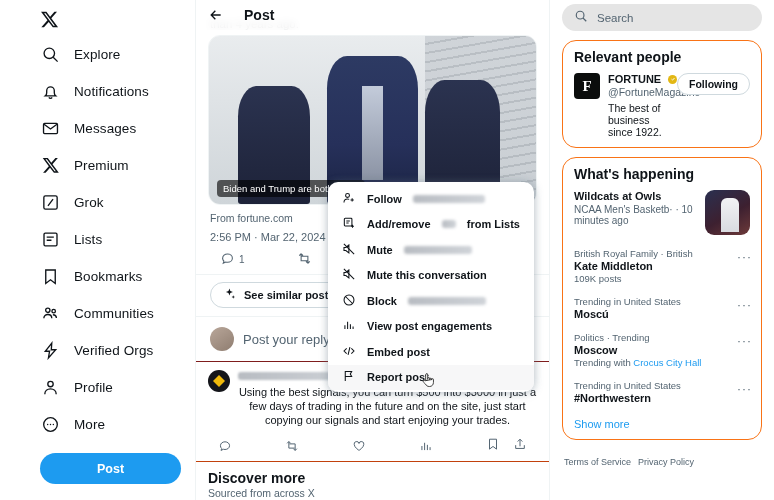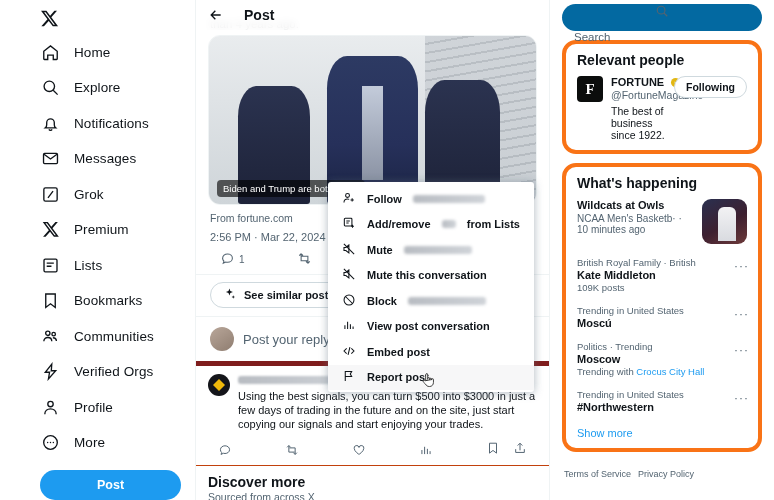--- a/index.html
+++ b/index.html
@@ -103,22 +103,22 @@
   }
   .reply-row {
     display: flex; align-items: center; gap: 9px;
     padding: 10px 14px 10px 14px; border-top: 1px solid #eff3f4; margin-top: 8px;
   }
   .avatar { width: 24px; height: 24px; border-radius: 50%; flex: 0 0 24px;
     background: linear-gradient(145deg,#b9a79a,#8f7d70); }
   .reply-placeholder { color: #536471; font-size: 13px; }
 
   .promo {
-    border-top: 5px solid #7f1d1d;
-    padding: 8px 12px 4px 12px; display: flex; gap: 8px;
+    border-top: 1px solid #7f1d1d;
+    padding: 8px 12px 4px 12px; display: flex; gap: 8px; text-align: center;
   }
   .promo-av {
     width: 22px; height: 22px; border-radius: 50%; flex: 0 0 22px;
     background: #14151a;
     display: flex; align-items: center; justify-content: center;
   }
   .promo-av .di { width: 12px; height: 12px; background: #f0b90b;
     clip-path: polygon(50% 0,100% 50%,50% 100%,0 50%); }
   .promo-body { flex: 1; min-width: 0; }
   .promo-names { display: flex; align-items: center; gap: 5px; height: 12px; }
@@ -131,21 +131,21 @@
   .pa-end { display: flex; gap: 13px; }
 
   .discover { border-top: 1px solid #c2410c; padding: 8px 12px 0 12px; }
   .discover h3 { font-size: 14px; font-weight: bold; }
   .discover p { font-size: 10.5px; color: #536471; margin-top: 1px; }
 
   
   .ctx-menu {
     position: absolute; left: 328px; top: 182px;
     width: 206px;
-    background: #fff; border-radius: 3px;
+    background: #fff; border-radius: 10px;
     box-shadow: 0 0 8px rgba(101,119,134,0.2), 0 1px 10px rgba(101,119,134,0.35);
     z-index: 40; padding: 4px 0 2px 0; overflow: hidden;
   }
   .ctx-item {
     display: flex; align-items: center; gap: 11px;
     height: 25.5px; padding: 0 14px; cursor: pointer;
     font-size: 11px; font-weight: bold; color: #0f1419;
     white-space: nowrap;
   }
   .ctx-item.active { background: #f7f7f8; }
@@ -153,30 +153,30 @@
   .ctx-item .redact { height: 8px; filter: blur(1.4px); }
   .cursor-hand { position: absolute; left: 420px; top: 372px; z-index: 50; width: 15px; height: 17px; }
 
   
   .right {
     width: 222px; flex: 0 0 222px; height: 500px;
     padding: 4px 10px 0 12px; background: #fff; overflow: hidden;
   }
   .search-box {
     display: flex; align-items: center; gap: 9px;
-    height: 27px; background: #0369a1; border-radius: 999px;
-    padding: 0 12px; margin-bottom: 9px; flex-direction: column;
+    height: 27px; background: #e5e5e5; border-radius: 999px;
+    padding: 0 12px; margin-bottom: 9px;
   }
   .search-box svg { width: 14px; height: 14px; }
   .search-box input {
     border: none; background: transparent; outline: none;
     font-size: 11.5px; color: #0f1419; width: 100%; font-family: inherit;
   }
   .search-box input::placeholder { color: #536471; }
-  .card { background: #fff; border: 4px solid #f97316; border-radius: 14px; margin-bottom: 9px; overflow: hidden; }
+  .card { background: #fff; border: 1px solid #f97316; border-radius: 14px; margin-bottom: 9px; overflow: hidden; }
   .card h2 { font-size: 14px; font-weight: bold; padding: 8px 11px 6px 11px; }
   .person { display: flex; align-items: flex-start; gap: 8px; padding: 2px 11px 9px 11px; }
   .person-av {
     width: 26px; height: 26px; flex: 0 0 26px; border-radius: 4px;
     background: #0b0d0c; color: #fff; font-weight: bold; font-size: 15px;
     display: flex; align-items: center; justify-content: center;
     font-family: "Liberation Serif", serif;
   }
   .person-info { flex: 1; min-width: 0; }
   .person-name { font-size: 11px; font-weight: bold; display: flex; align-items: center; gap: 7px; }
@@ -235,28 +235,20 @@
   <nav class="leftnav">
     <div class="logo-row">
       <svg viewBox="0 0 24 24" fill="#0f1419">
           <path d="M18.2 2.2h3.3l-7.2 8.3 8.5 11.3h-6.6l-5.2-6.8-6 6.8H1.7l7.7-8.8L1.3 2.2h6.8l4.7 6.2 5.4-6.2zm-1.2 17.7h1.8L7.1 4H5.2l11.8 15.9z"></path>
         </svg>
     </div>
 
     <div class="nav-item">
       <span class="nic">
           <svg viewBox="0 0 24 24" fill="none" stroke="#0f1419" stroke-width="1.7">
-            <path d="M3.5 10.5 12 3.7l8.5 6.8V20a.8.8 0 0 1-.8.8h-4.2v-5.5H8.5v5.5H4.3a.8.8 0 0 1-.8-.8z"></path>
-          </svg>
-        </span>
-      <span class="nav-label">Home</span>
-    </div>
-    <div class="nav-item">
-      <span class="nic">
-          <svg viewBox="0 0 24 24" fill="none" stroke="#0f1419" stroke-width="1.7">
             <circle cx="10.5" cy="10.5" r="6.6"></circle>
             <path d="M15.4 15.4 21 21"></path>
           </svg>
         </span>
       <span class="nav-label">Explore</span>
     </div>
     <div class="nav-item">
       <span class="nic">
           <svg viewBox="0 0 24 24" fill="none" stroke="#0f1419" stroke-width="1.7">
             <path d="M5.5 17.5h13c-1.4-1.1-1.7-2.3-1.7-4v-2.6a4.8 4.8 0 0 0-9.6 0v2.6c0 1.7-.3 2.9-1.7 4z"></path>
@@ -269,34 +261,34 @@
       <span class="nic">
           <svg viewBox="0 0 24 24" fill="none" stroke="#0f1419" stroke-width="1.7">
             <rect x="3.2" y="5.5" width="17.6" height="13" rx="1.3"></rect>
             <path d="m3.8 6.6 8.2 6 8.2-6"></path>
           </svg>
         </span>
       <span class="nav-label">Messages</span>
     </div>
     <div class="nav-item">
       <span class="nic">
+          <svg viewBox="0 0 24 24" fill="#0f1419">
+            <path d="M18.2 2.6h3.1l-6.8 7.8 8 10.9h-6.2l-4.9-6.4-5.6 6.4H2.6l7.3-8.3L2.2 2.6h6.4l4.4 5.9 5.2-5.9zm-1.1 16.7h1.7L7.4 4.1H5.6l11.5 15.2z"></path>
+          </svg>
+        </span>
+      <span class="nav-label">Premium</span>
+    </div>
+    <div class="nav-item">
+      <span class="nic">
           <svg viewBox="0 0 24 24" fill="none" stroke="#0f1419" stroke-width="1.7">
             <rect x="3.6" y="3.6" width="16.8" height="16.8" rx="2"></rect>
             <path d="M15.2 7.8 8.8 16.2"></path>
           </svg>
         </span>
       <span class="nav-label">Grok</span>
-    </div>
-    <div class="nav-item">
-      <span class="nic">
-          <svg viewBox="0 0 24 24" fill="#0f1419">
-            <path d="M18.2 2.6h3.1l-6.8 7.8 8 10.9h-6.2l-4.9-6.4-5.6 6.4H2.6l7.3-8.3L2.2 2.6h6.4l4.4 5.9 5.2-5.9zm-1.1 16.7h1.7L7.4 4.1H5.6l11.5 15.2z"></path>
-          </svg>
-        </span>
-      <span class="nav-label">Premium</span>
     </div>
     <div class="nav-item">
       <span class="nic">
           <svg viewBox="0 0 24 24" fill="none" stroke="#0f1419" stroke-width="1.7">
             <rect x="3.8" y="4" width="16.4" height="16" rx="1.6"></rect>
             <path d="M7.2 9h9M7.2 13h6"></path>
           </svg>
         </span>
       <span class="nav-label">Lists</span>
     </div>
@@ -572,21 +564,21 @@
             <circle cx="12" cy="12" r="8.5"></circle>
             <path d="M6 6 18 18"></path>
           </svg></span>
       <span>Block</span>
       <span class="redact" style="width:78px;"></span>
     </div>
     <div class="ctx-item">
       <span><svg viewBox="0 0 24 24" fill="none" stroke="#0f1419" stroke-width="1.8">
             <path d="M5 19V12.5M9.6 19V6.5M14.4 19v-8.5M19 19v-4.5"></path>
           </svg></span>
-      <span>View post conversation</span>
+      <span>View post engagements</span>
     </div>
     <div class="ctx-item">
       <span><svg viewBox="0 0 24 24" fill="none" stroke="#0f1419" stroke-width="1.8">
             <path d="M8 7.5 3.5 12 8 16.5M16 7.5 20.5 12 16 16.5M13.6 5.2 10.4 18.8"></path>
           </svg></span>
       <span>Embed post</span>
     </div>
     <div class="ctx-item active">
       <span><svg viewBox="0 0 24 24" fill="none" stroke="#0f1419" stroke-width="1.8">
             <path d="M5.6 20.5V4.2h11l-2.4 4.4 2.4 4.4h-11"></path>

